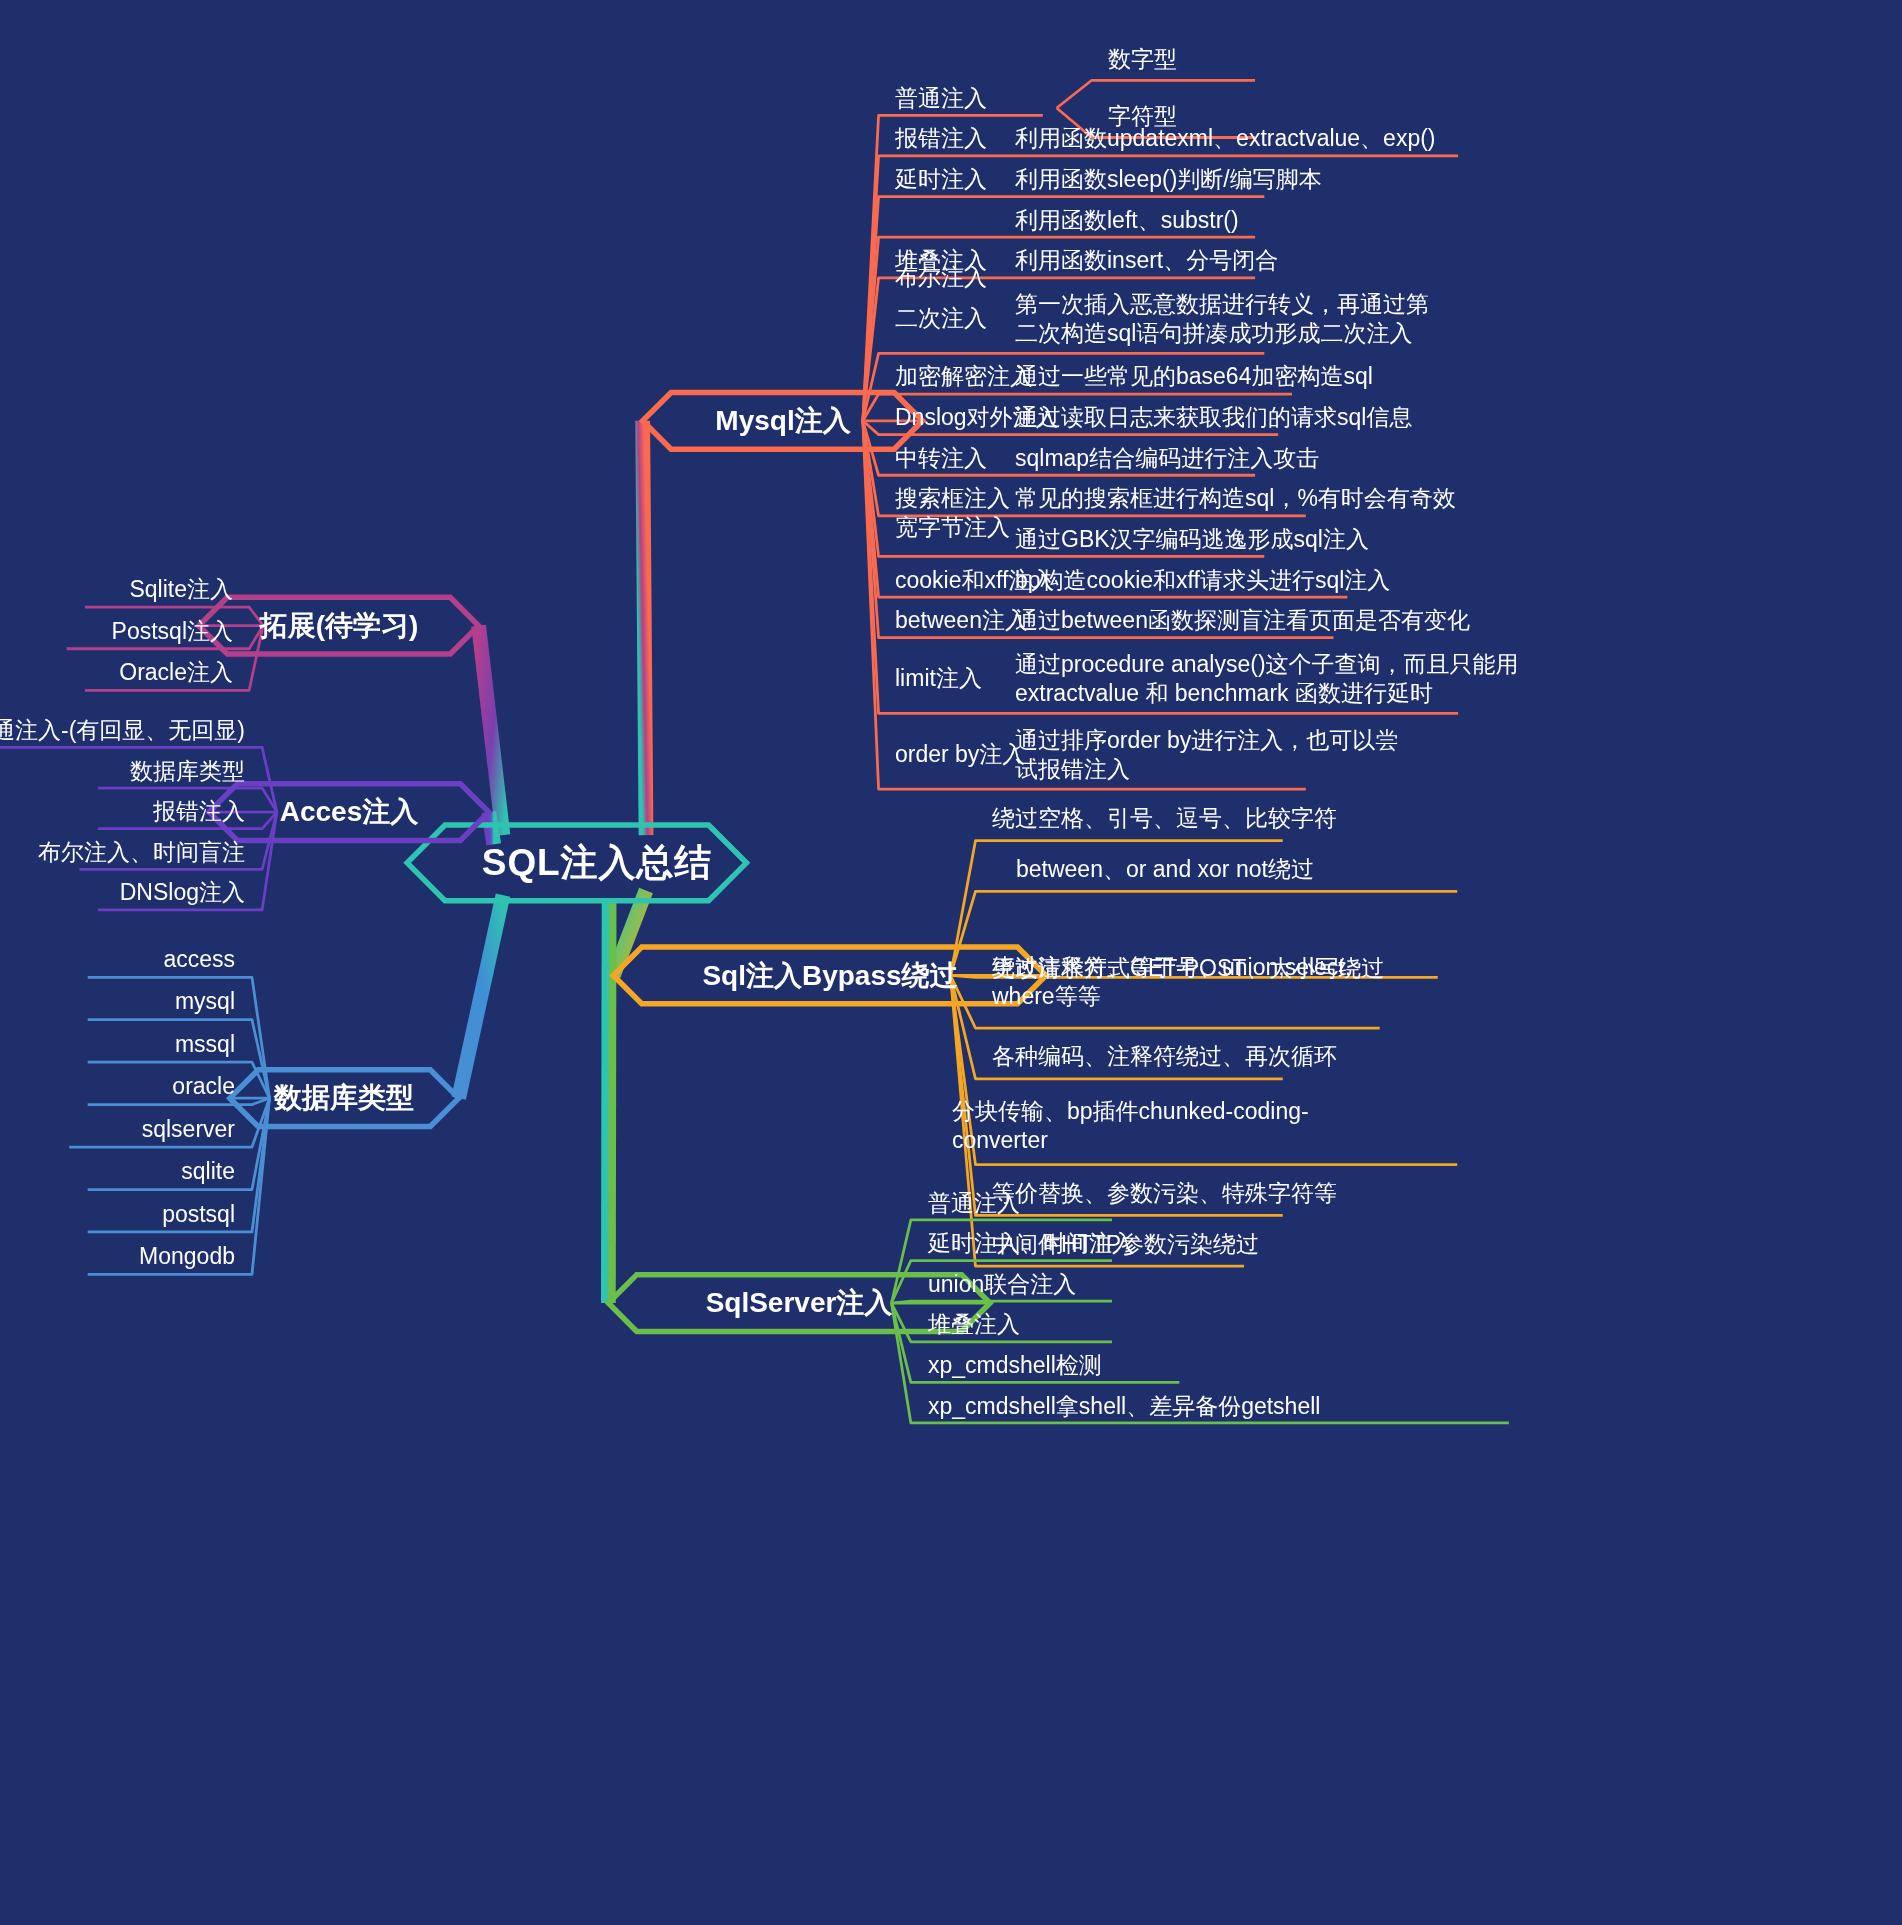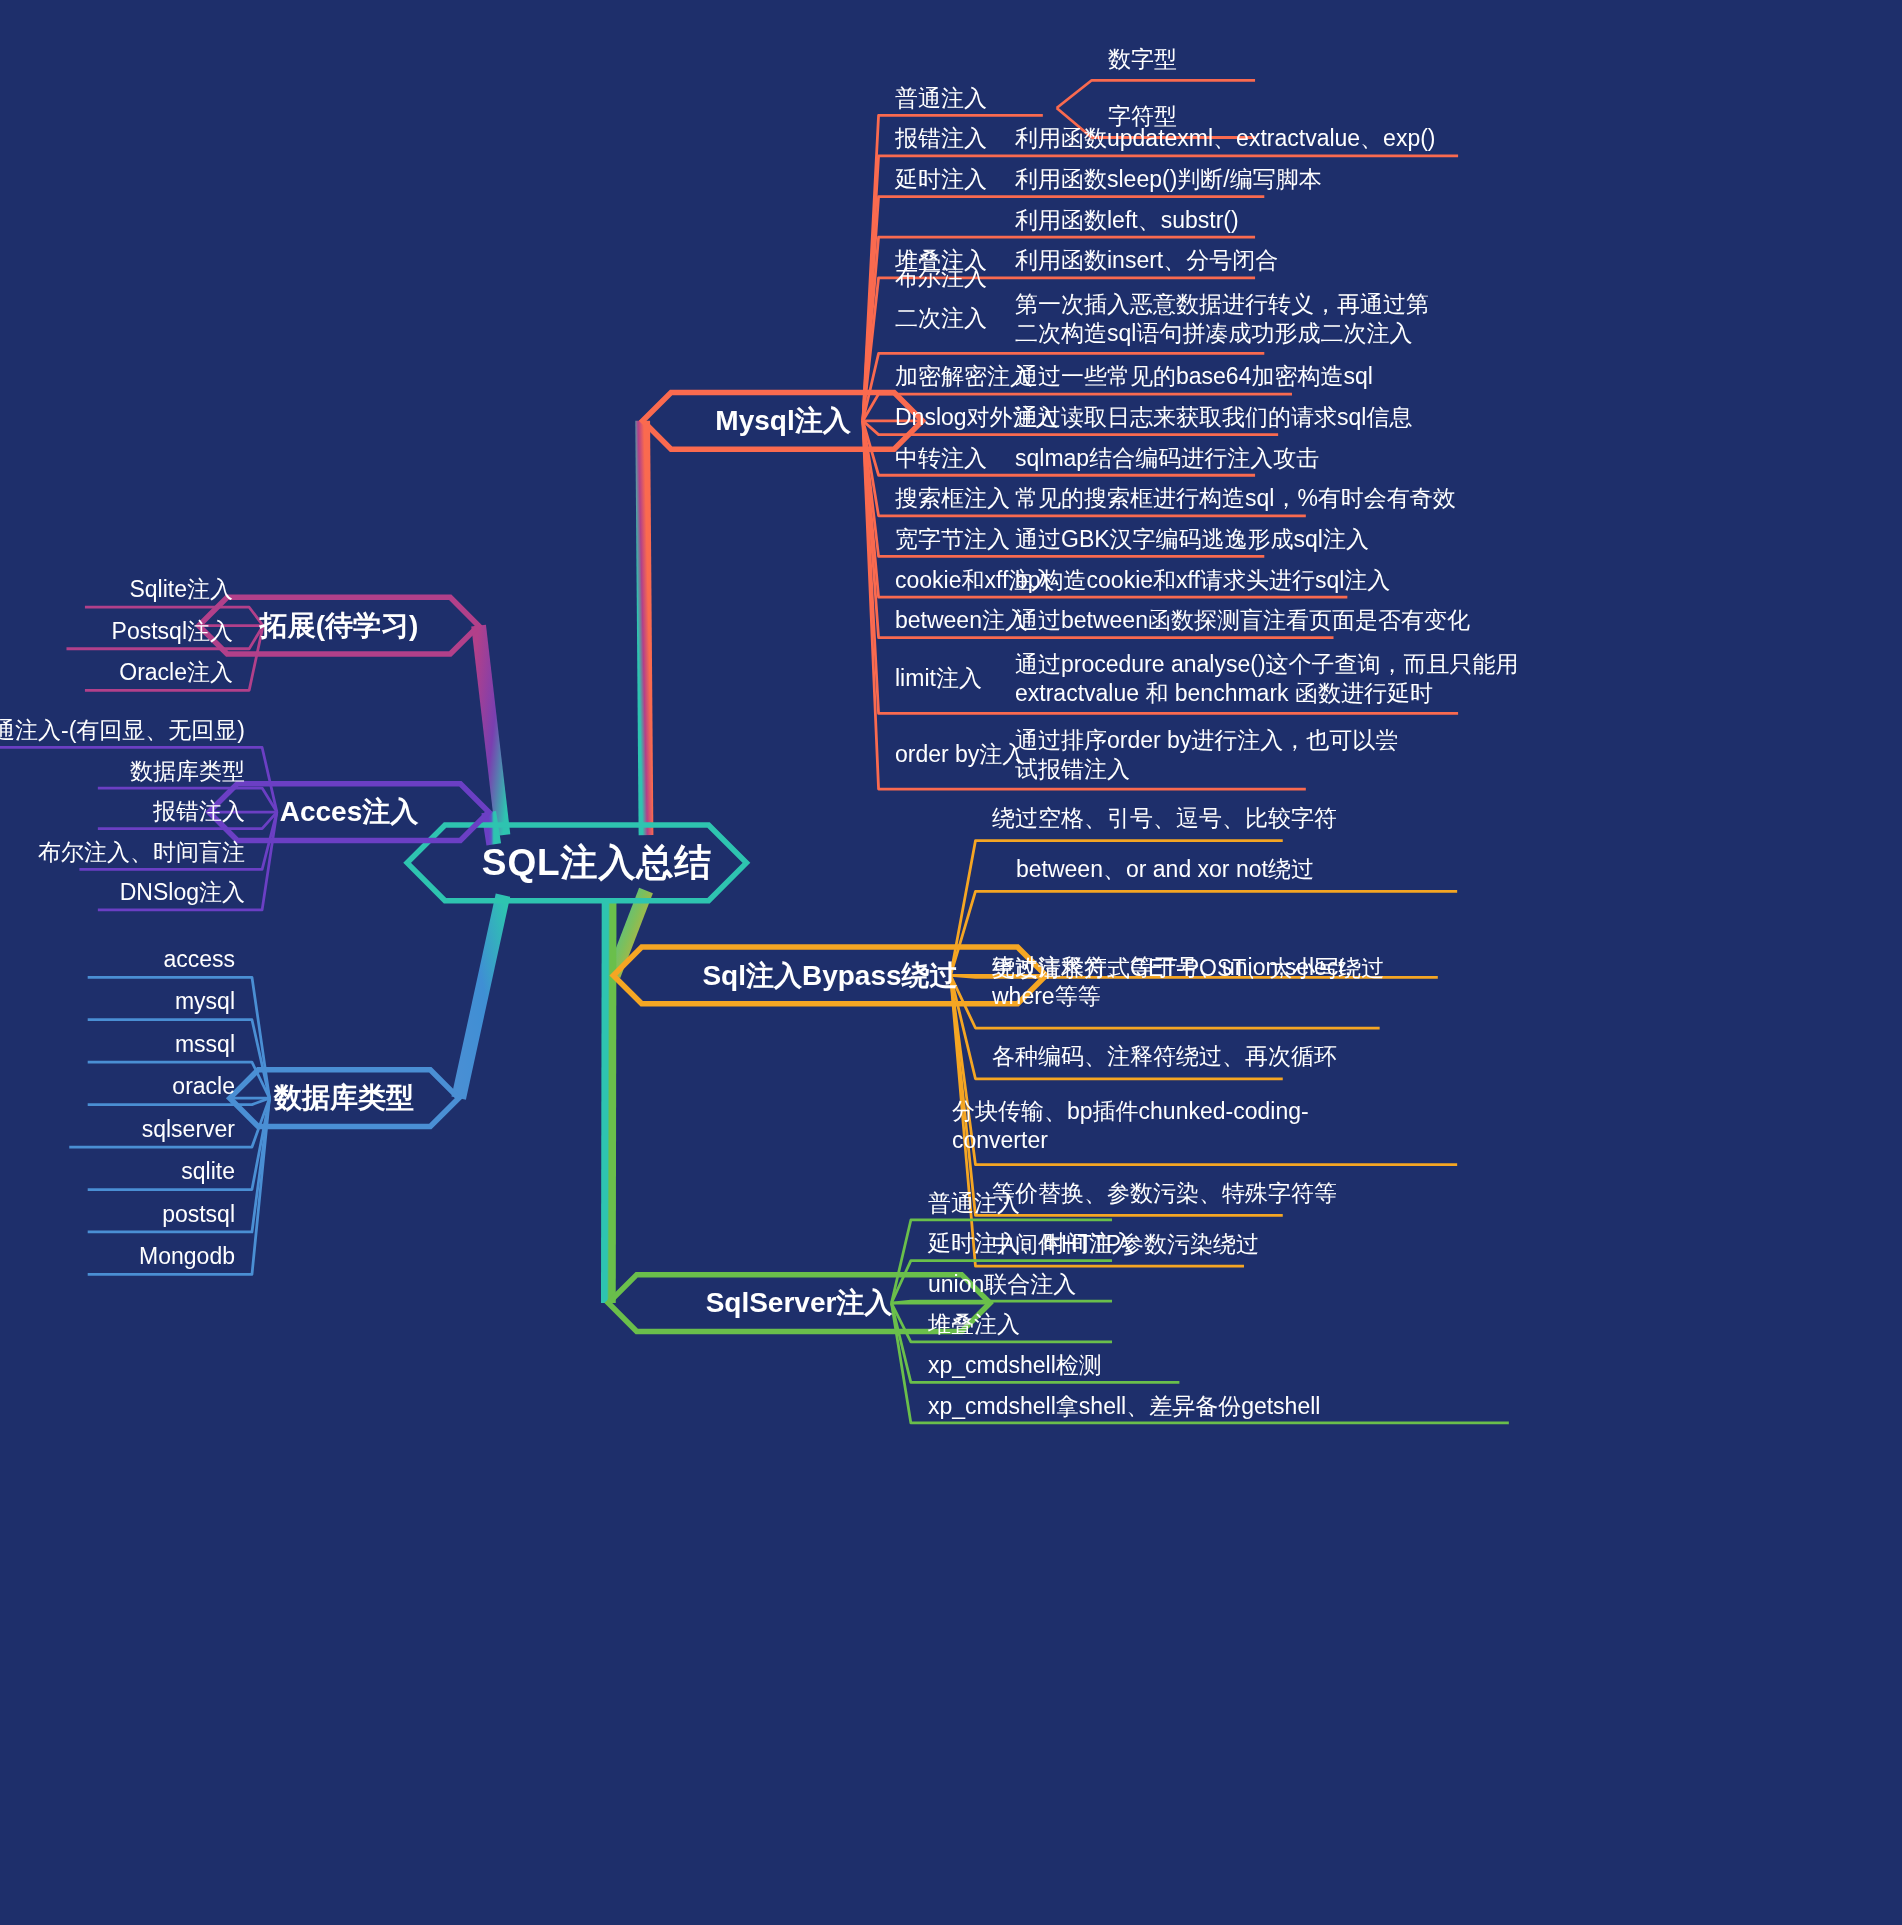--- a/index.html
+++ b/index.html
@@ -140,21 +140,21 @@
     <div class="lbl l-desc" style="left: 1015px; top: 319px; transform: translate(0px, -50%);">第一次插入恶意数据进行转义，再通过第
 二次构造sql语句拼凑成功形成二次注入</div>
     <div class="lbl l-sub" style="left: 895px; top: 377px; transform: translate(0px, -50%);">加密解密注入</div>
     <div class="lbl l-desc" style="left: 1015px; top: 377px; transform: translate(0px, -50%);">通过一些常见的base64加密构造sql</div>
     <div class="lbl l-sub" style="left: 895px; top: 418px; transform: translate(0px, -50%);">Dnslog对外注入</div>
     <div class="lbl l-desc" style="left: 1015px; top: 418px; transform: translate(0px, -50%);">通过读取日志来获取我们的请求sql信息</div>
     <div class="lbl l-sub" style="left: 895px; top: 459px; transform: translate(0px, -50%);">中转注入</div>
     <div class="lbl l-desc" style="left: 1015px; top: 459px; transform: translate(0px, -50%);">sqlmap结合编码进行注入攻击</div>
     <div class="lbl l-sub" style="left: 895px; top: 499px; transform: translate(0px, -50%);">搜索框注入</div>
     <div class="lbl l-desc" style="left: 1015px; top: 499px; transform: translate(0px, -50%);">常见的搜索框进行构造sql，%有时会有奇效</div>
-    <div class="lbl l-sub" style="left: 895px; top: 540px; transform: translate(0px, -50%);">宽字节注入</div>
+    <div class="lbl l-sub" style="left: 895px; top: 528px; transform: translate(0px, -50%);">宽字节注入</div>
     <div class="lbl l-desc" style="left: 1015px; top: 540px; transform: translate(0px, -50%);">通过GBK汉字编码逃逸形成sql注入</div>
     <div class="lbl l-sub" style="left: 895px; top: 581px; transform: translate(0px, -50%);">cookie和xff注入</div>
     <div class="lbl l-desc" style="left: 1015px; top: 581px; transform: translate(0px, -50%);">bp构造cookie和xff请求头进行sql注入</div>
     <div class="lbl l-sub" style="left: 895px; top: 621px; transform: translate(0px, -50%);">between注入</div>
     <div class="lbl l-desc" style="left: 1015px; top: 621px; transform: translate(0px, -50%);">通过between函数探测盲注看页面是否有变化</div>
     <div class="lbl l-sub" style="left: 895px; top: 679px; transform: translate(0px, -50%);">limit注入</div>
     <div class="lbl l-desc" style="left: 1015px; top: 679px; transform: translate(0px, -50%);">通过procedure analyse()这个子查询，而且只能用
 extractvalue 和 benchmark 函数进行延时</div>
     <div class="lbl l-sub" style="left: 895px; top: 755px; transform: translate(0px, -50%);">order by注入</div>
     <div class="lbl l-desc" style="left: 1015px; top: 755px; transform: translate(0px, -50%);">通过排序order by进行注入，也可以尝

